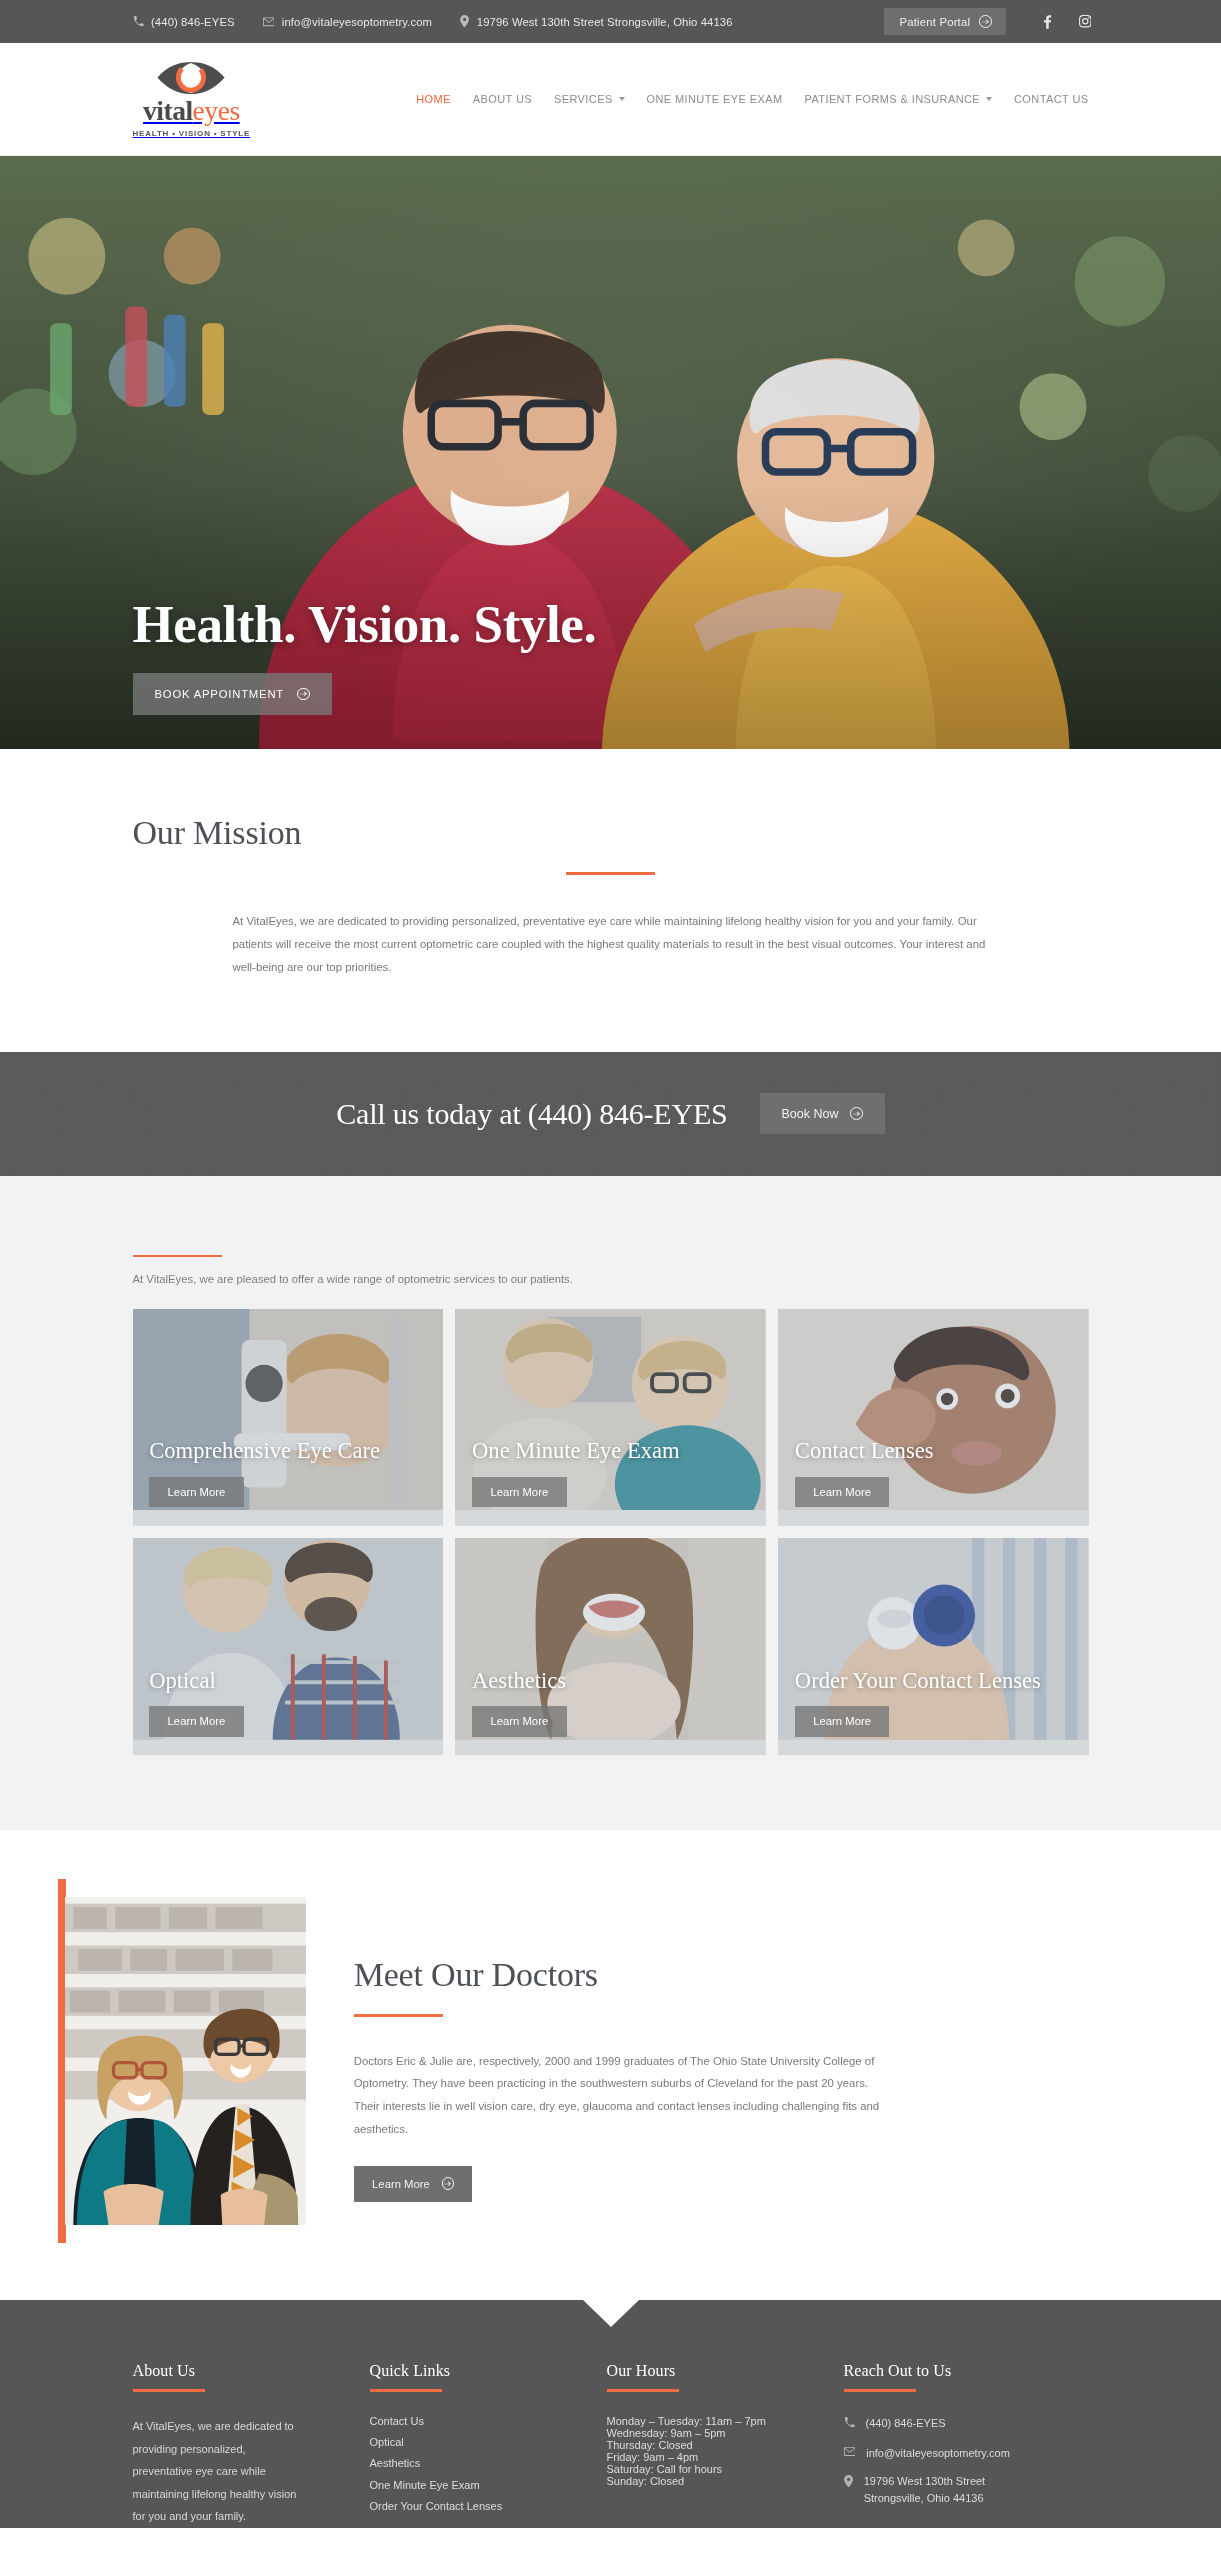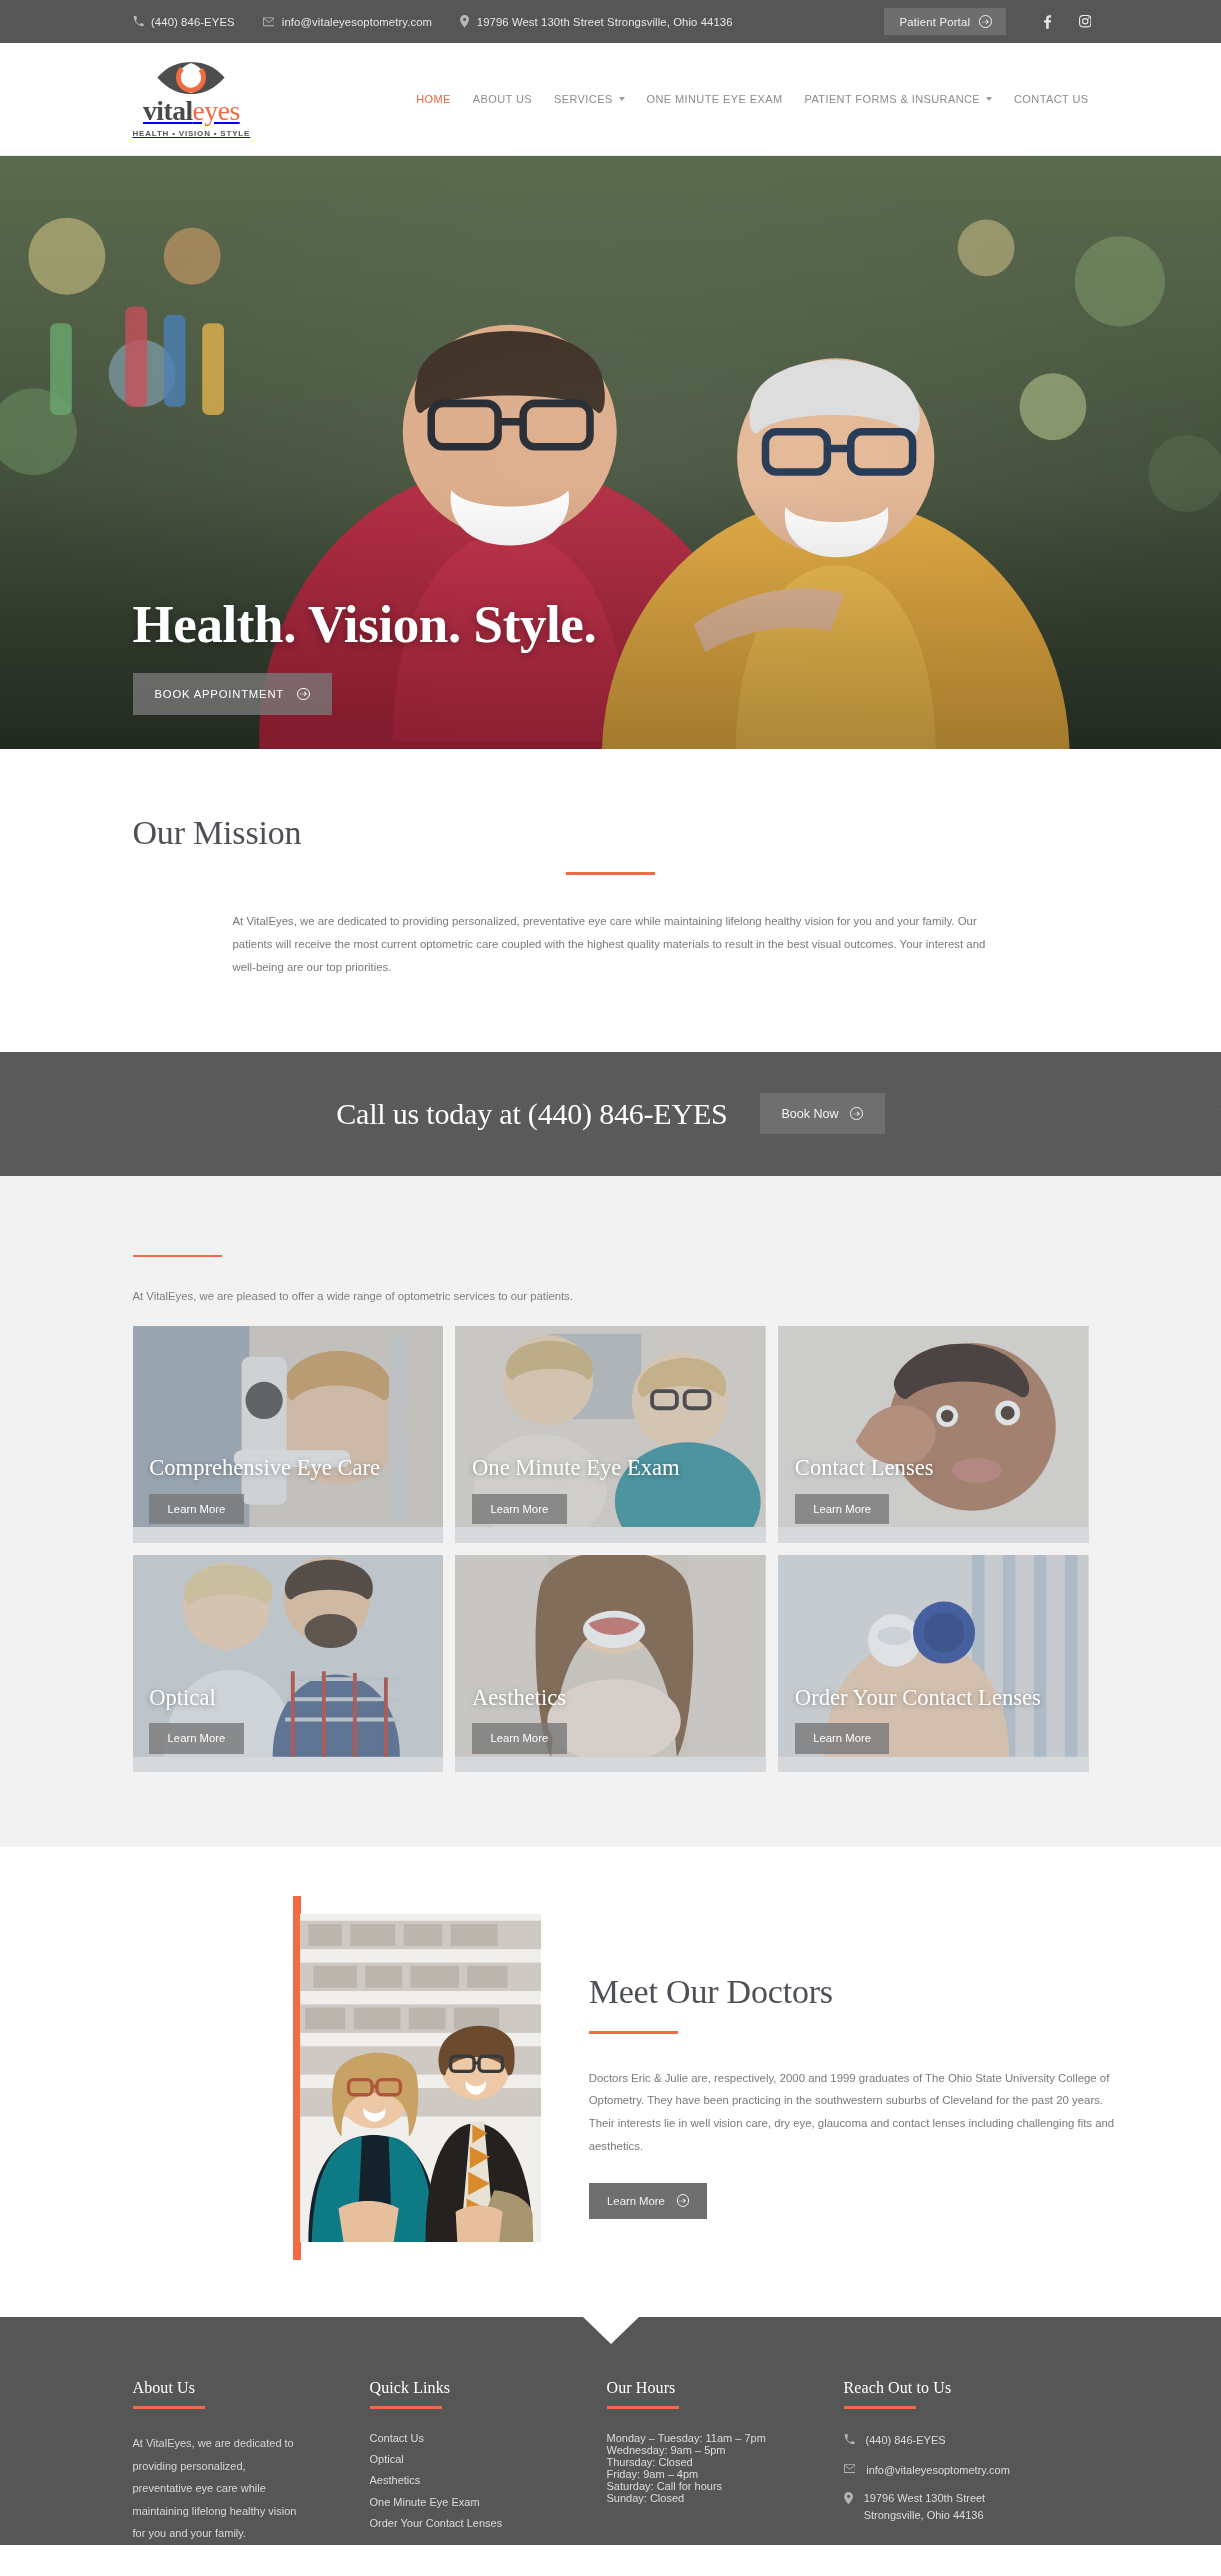--- a/index.html
+++ b/index.html
@@ -244,21 +244,21 @@
 
   
   .services {
     background: #f2f2f2;
     padding: 59px 0 75px;
     display: flex; justify-content: center;
   }
   .services-inner { width: 986px; padding: 0 15px; }
   .sec-title.left { text-align: left; }
   .services-sub {
-    margin-top: 33px;
+    margin-top: 16px;
     color: #7c7e82;
     font-size: 11.3px;
   }
   .cards {
     margin-top: 23.4px;
     display: grid;
     grid-template-columns: repeat(3, 1fr);
     gap: 12.5px;
   }
   .card {
@@ -292,21 +292,21 @@
     padding: 9.2px 18.4px;
     border: none;
     font-family: "Liberation Sans", sans-serif;
     cursor: pointer;
   }
 
   
   .doctors {
     background: #fff;
     padding: 67px 0 75px;
-    display: flex; justify-content: flex-end;
+    display: flex; justify-content: flex-start;
   }
   .doctors-inner {
     width: 986px;
     padding: 0 15px;
     display: flex;
     align-items: flex-start;
     gap: 48px;
   }
   .doc-photo-wrap {
     position: relative;

